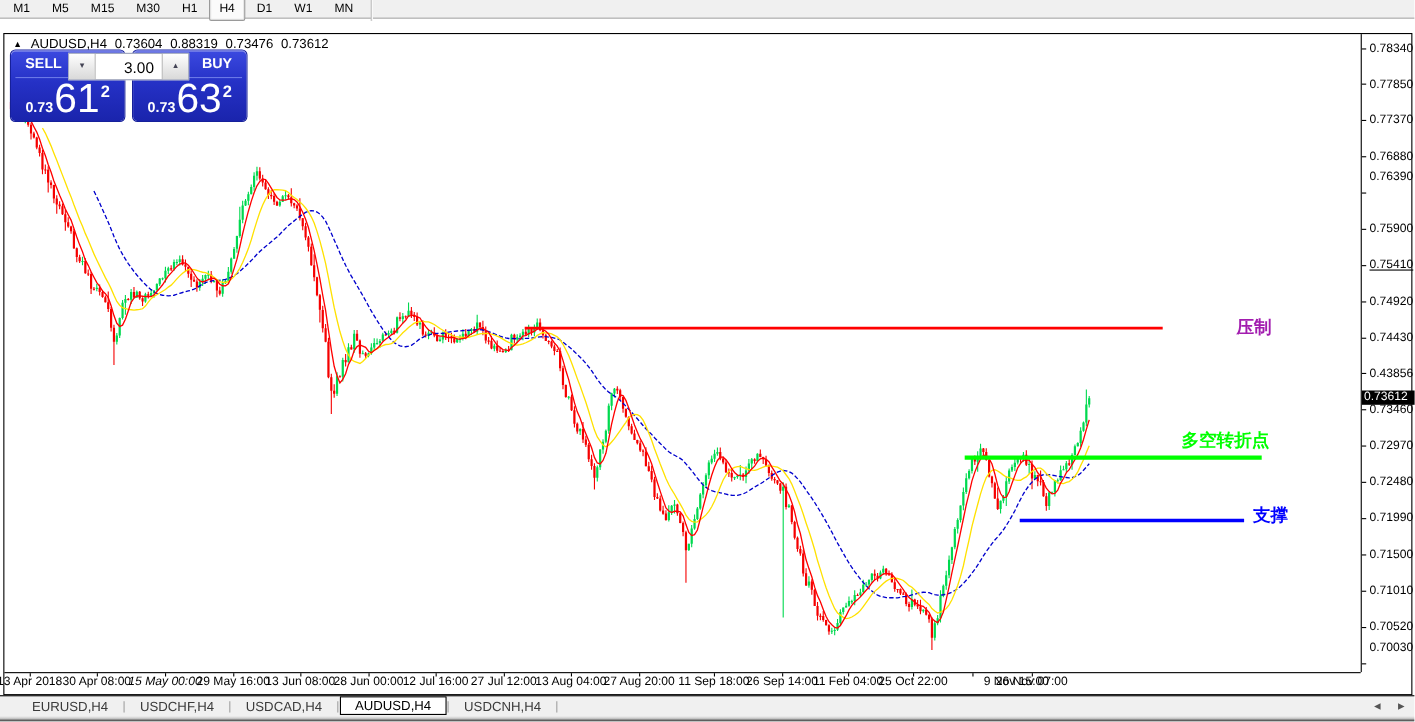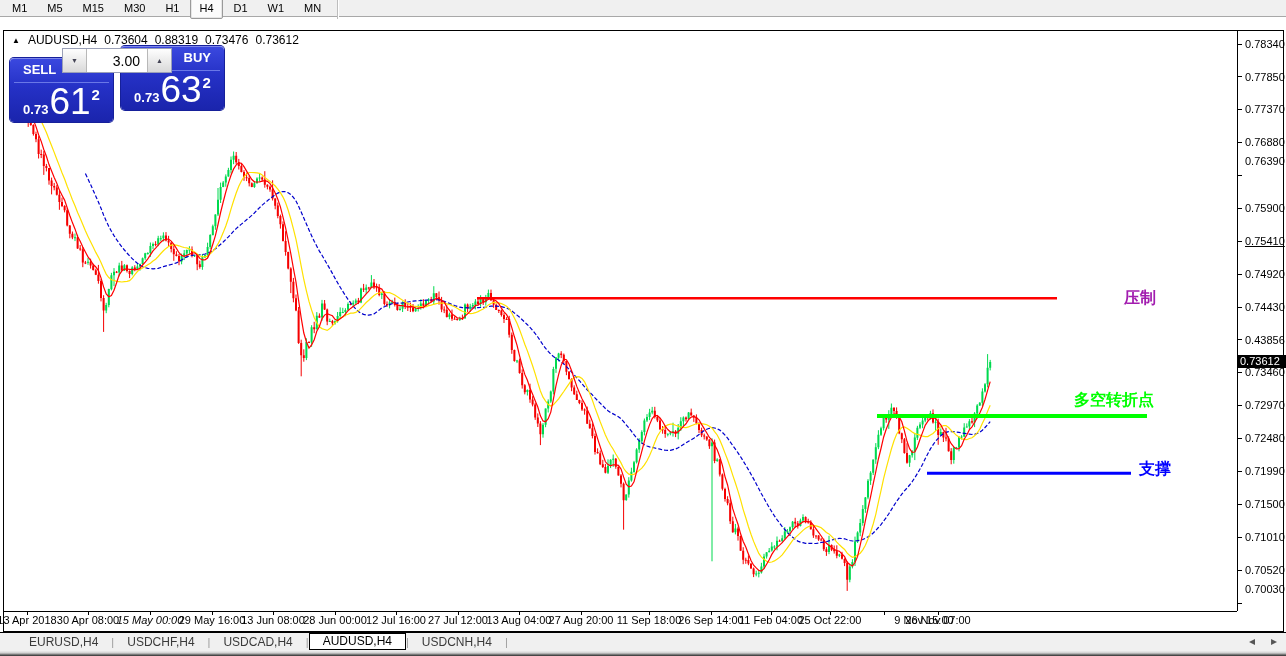--- a/index.html
+++ b/index.html
@@ -26,21 +26,21 @@
   .chart-header{position:absolute;left:12px;top:33px;height:14px;font-size:12px;color:#000;
                 display:flex;align-items:center;gap:7px;white-space:nowrap;}
   .chart-header .tri{font-size:8px;margin-right:1px;}
   .chart-header span{letter-spacing:0;}
 
   
   .trade-panel{position:absolute;left:10px;top:46px;width:214px;height:64px;}
   .tp-side{position:absolute;top:0;width:103px;height:64px;border-radius:4px;
            background:linear-gradient(180deg,#3b49e0 0%,#2531c6 45%,#1a24ac 100%);
            box-shadow:inset 0 1px 0 rgba(255,255,255,.35),0 0 0 1px #16209a;color:#fff;}
-  .tp-sell{left:0;margin-top:12px;} .tp-buy{right:0;}
+  .tp-sell{left:0;} .tp-buy{right:0;}
   .tp-lbl{position:absolute;top:4px;font-size:13px;font-weight:bold;color:#fff;}
   .tp-sell .tp-lbl{left:13px;} .tp-buy .tp-lbl{right:13px;}
   .tp-rule{position:absolute;left:4px;right:4px;top:24px;height:1px;background:rgba(160,175,255,.55);}
   .tp-price{position:absolute;left:0;right:0;bottom:2px;display:flex;align-items:baseline;justify-content:center;}
   .tp-prefix{font-size:13px;font-weight:bold;margin-right:1px;}
   .tp-big{font-size:37px;line-height:36px;font-weight:400;}
   .tp-sup{font-size:15px;font-weight:bold;position:relative;top:-14px;margin-left:1px;}
   .tp-spinner{position:absolute;left:52px;top:2px;width:110px;height:25px;background:#fff;
               border:1px solid #9aa0b8;box-sizing:border-box;display:flex;align-items:stretch;}
   .sp-btn{width:23px;background:linear-gradient(180deg,#fefefe,#d9d9d9);display:flex;align-items:center;

